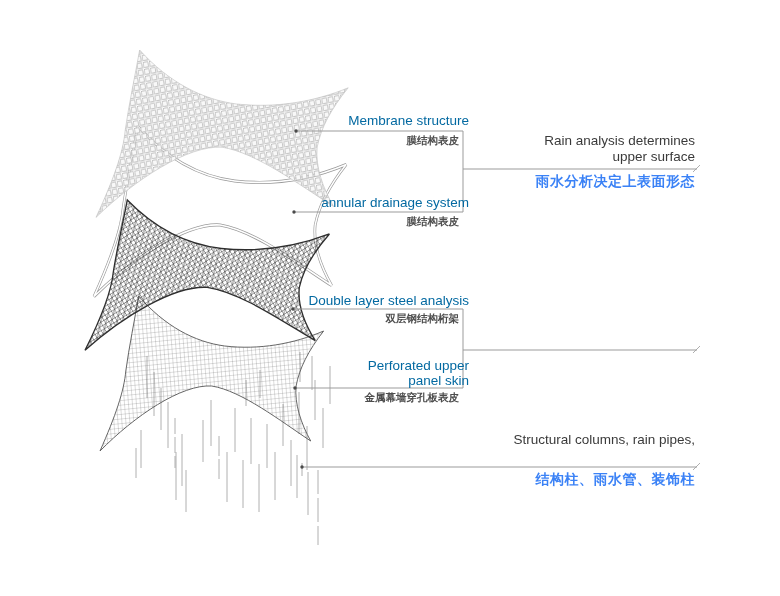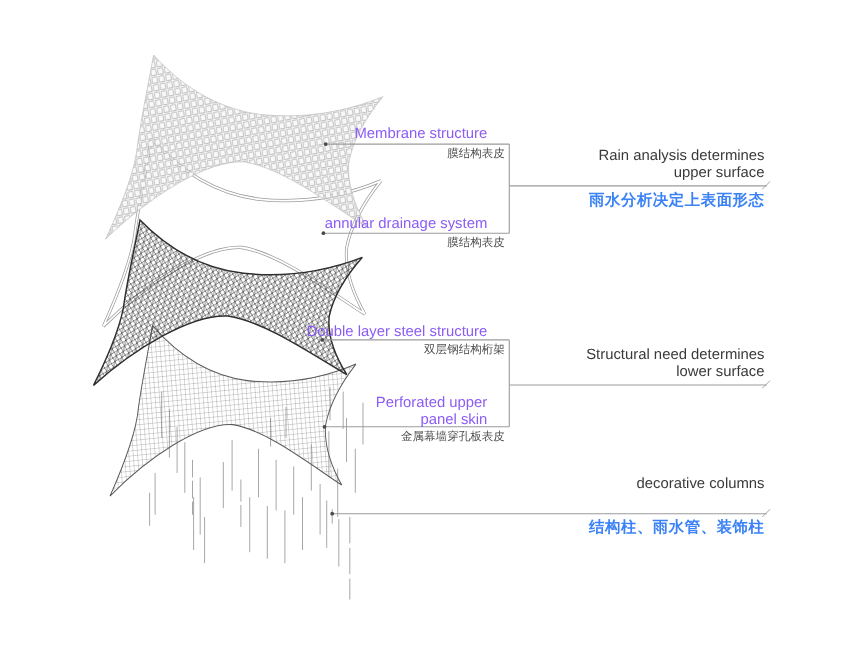--- a/index.html
+++ b/index.html
@@ -2,27 +2,27 @@
 <html><head>
 <meta charset="utf-8">
 <style>
   html,body{margin:0;padding:0;background:#fff;}
   .canvas{
     position:relative;width:780px;height:596px;background:#ffffff;overflow:hidden;
     font-family:"Liberation Sans","DejaVu Sans",sans-serif;
   }
   .canvas svg{position:absolute;left:0;top:0;}
   .lbl-en{
-    position:absolute;right:337px;text-align:right;white-space:nowrap;
-    color:#8b5cf6;font-size:13.5px;line-height:14.5px;
+    position:absolute;right:311px;text-align:right;white-space:nowrap;
+    color:#0369a1;font-size:13.5px;line-height:14.5px;
   }
   .lbl-en.wrap{white-space:normal;width:108px;}
   .lbl-zh{
     position:absolute;right:321px;text-align:right;white-space:nowrap;
-    color:#4d4d4d;font-size:10.5px;line-height:12px;
+    color:#4d4d4d;font-size:10.5px;line-height:12px;font-weight:bold;
   }
   .ann-en{
     position:absolute;right:85px;text-align:right;white-space:nowrap;
     color:#3a3a3a;font-size:13.5px;line-height:16px;
   }
   .ann-en span{display:block;}
   .ann-zh{
     position:absolute;right:85px;text-align:right;white-space:nowrap;
     color:#3b82f6;font-size:14px;font-weight:700;letter-spacing:.5px;line-height:16px;
   }
@@ -130,35 +130,31 @@
       <circle cx="302" cy="467" r="1.7"></circle>
     </g>
   </svg>
 
   <div class="lbl-en" style="top:114px">Membrane structure</div>
   <div class="lbl-zh" style="top:134px">膜结构表皮</div>
 
   <div class="lbl-en" style="top:196px">annular drainage system</div>
   <div class="lbl-zh" style="top:215px">膜结构表皮</div>
 
-  <div class="lbl-en" style="top:294px">Double layer steel structure</div>
+  <div class="lbl-en" style="top:294px">Double layer steel analysis</div>
   <div class="lbl-zh" style="top:312px">双层钢结构桁架</div>
 
   <div class="lbl-en wrap" style="top:359px">Perforated upper panel skin</div>
   <div class="lbl-zh" style="top:391px">金属幕墙穿孔板表皮</div>
 
   <div class="ann-en" style="top:133px">
     <span>Rain analysis determines</span>
     <span>upper surface</span>
   </div>
   <div class="ann-zh" style="top:173px">雨水分析决定上表面形态</div>
 
-  <div class="ann-en" style="top:314px">
-    <span>Structural need determines</span>
-    <span>lower surface</span>
-  </div>
 
   <div class="ann-en" style="top:432px;line-height:15px">
-    <span>decorative columns</span>
+    <span>Structural columns, rain pipes,</span>
   </div>
   <div class="ann-zh" style="top:471px">结构柱、雨水管、装饰柱</div>
 
 </div>
 
 </body></html>

